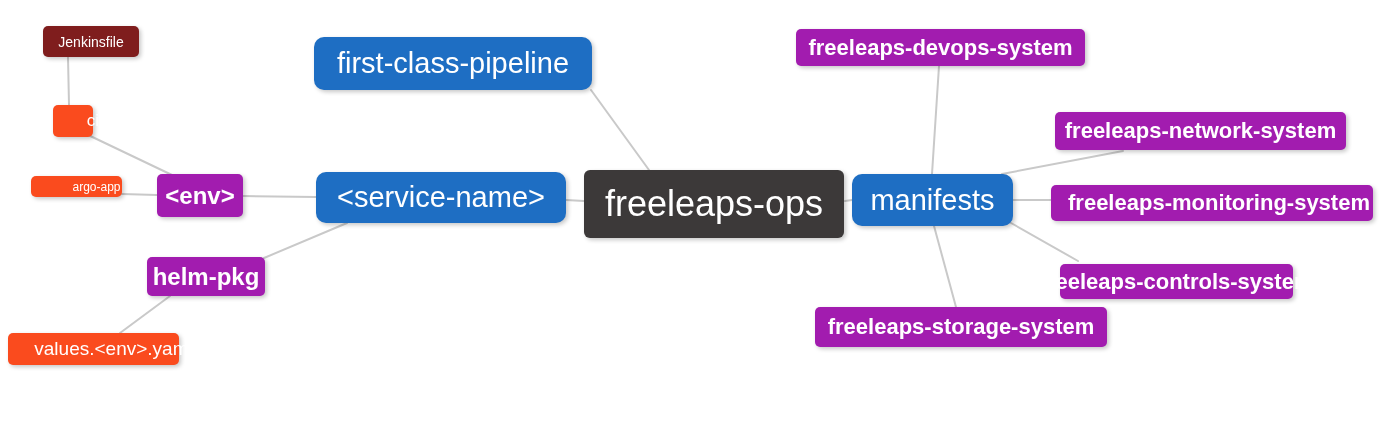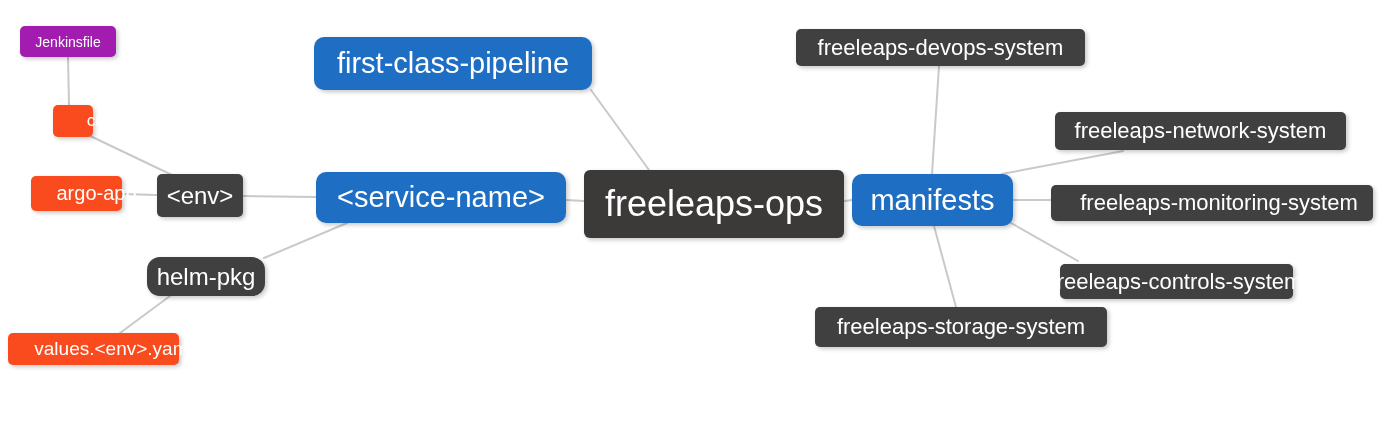--- a/index.html
+++ b/index.html
@@ -33,23 +33,23 @@
     align-items: center;
     justify-content: center;
     color: #ffffff;
     border-radius: 5px;
     box-shadow: 2px 2px 4px rgba(0,0,0,0.22);
     white-space: nowrap;
     cursor: pointer;
     box-sizing: border-box;
   }
   .node.blue   { background: #1e6ec3; border-radius: 10px; }
-  .node.green  { background: #404040; }
+  .node.green  { background: #a21caf; font-weight: bold; }
   .node.red    { background: #fa4b1e; padding-left: 40px; }
-  .node.orange { background: #a21caf; }
+  .node.orange { background: #7f1d1d; margin-left: 23px; }
   .node.dark   { background: #3c3939; border-radius: 6px; }
 </style>
 </head>
 <body>
 
 <div class="canvas">
 
   <svg class="edges" width="1390" height="421">
     <line x1="68" y1="57" x2="69" y2="105"></line>
     <line x1="84" y1="133" x2="172" y2="175"></line>
@@ -64,25 +64,25 @@
     <line x1="1002" y1="174" x2="1123" y2="151"></line>
     <line x1="1013" y1="200" x2="1051" y2="200"></line>
     <line x1="1011" y1="223" x2="1078" y2="261"></line>
     <line x1="934" y1="226" x2="956" y2="307"></line>
   </svg>
 
   <div class="node orange" style="left:20px;  top:26px;  width:96px;  height:31px; font-size:14px;">Jenkinsfile</div>
 
   <div class="node red" style="left:53px;  top:105px; width:31px;  height:32px; font-size:17px;">ci</div>
 
-  <div class="node red" style="left:31px;  top:176px; width:91px;  height:35px; font-size:20px;">argo-app</div>
+  <div class="node red" style="left:31px;  top:176px; width:91px;  height:21px; font-size:12px;">argo-app</div>
 
   <div class="node green" style="left:157px; top:174px; width:86px;  height:43px; font-size:24px;">&lt;env&gt;</div>
 
-  <div class="node green" style="left:147px; top:257px; width:118px; height:39px; font-size:24px;border-radius:13px;">helm-pkg</div>
+  <div class="node green" style="left:147px; top:257px; width:118px; height:39px; font-size:24px;">helm-pkg</div>
 
   <div class="node red" style="left:8px;   top:333px; width:171px; height:32px; font-size:19px;">values.&lt;env&gt;.yaml</div>
 
   <div class="node blue" style="left:314px; top:37px;  width:278px; height:53px; font-size:29px;">first-class-pipeline</div>
 
   <div class="node blue" style="left:316px; top:172px; width:250px; height:51px; font-size:29px;">&lt;service-name&gt;</div>
 
   <div class="node dark" style="left:584px; top:170px; width:260px; height:68px; font-size:36px;">freeleaps-ops</div>
 
   <div class="node blue" style="left:852px; top:174px; width:161px; height:52px; font-size:29px;">manifests</div>

